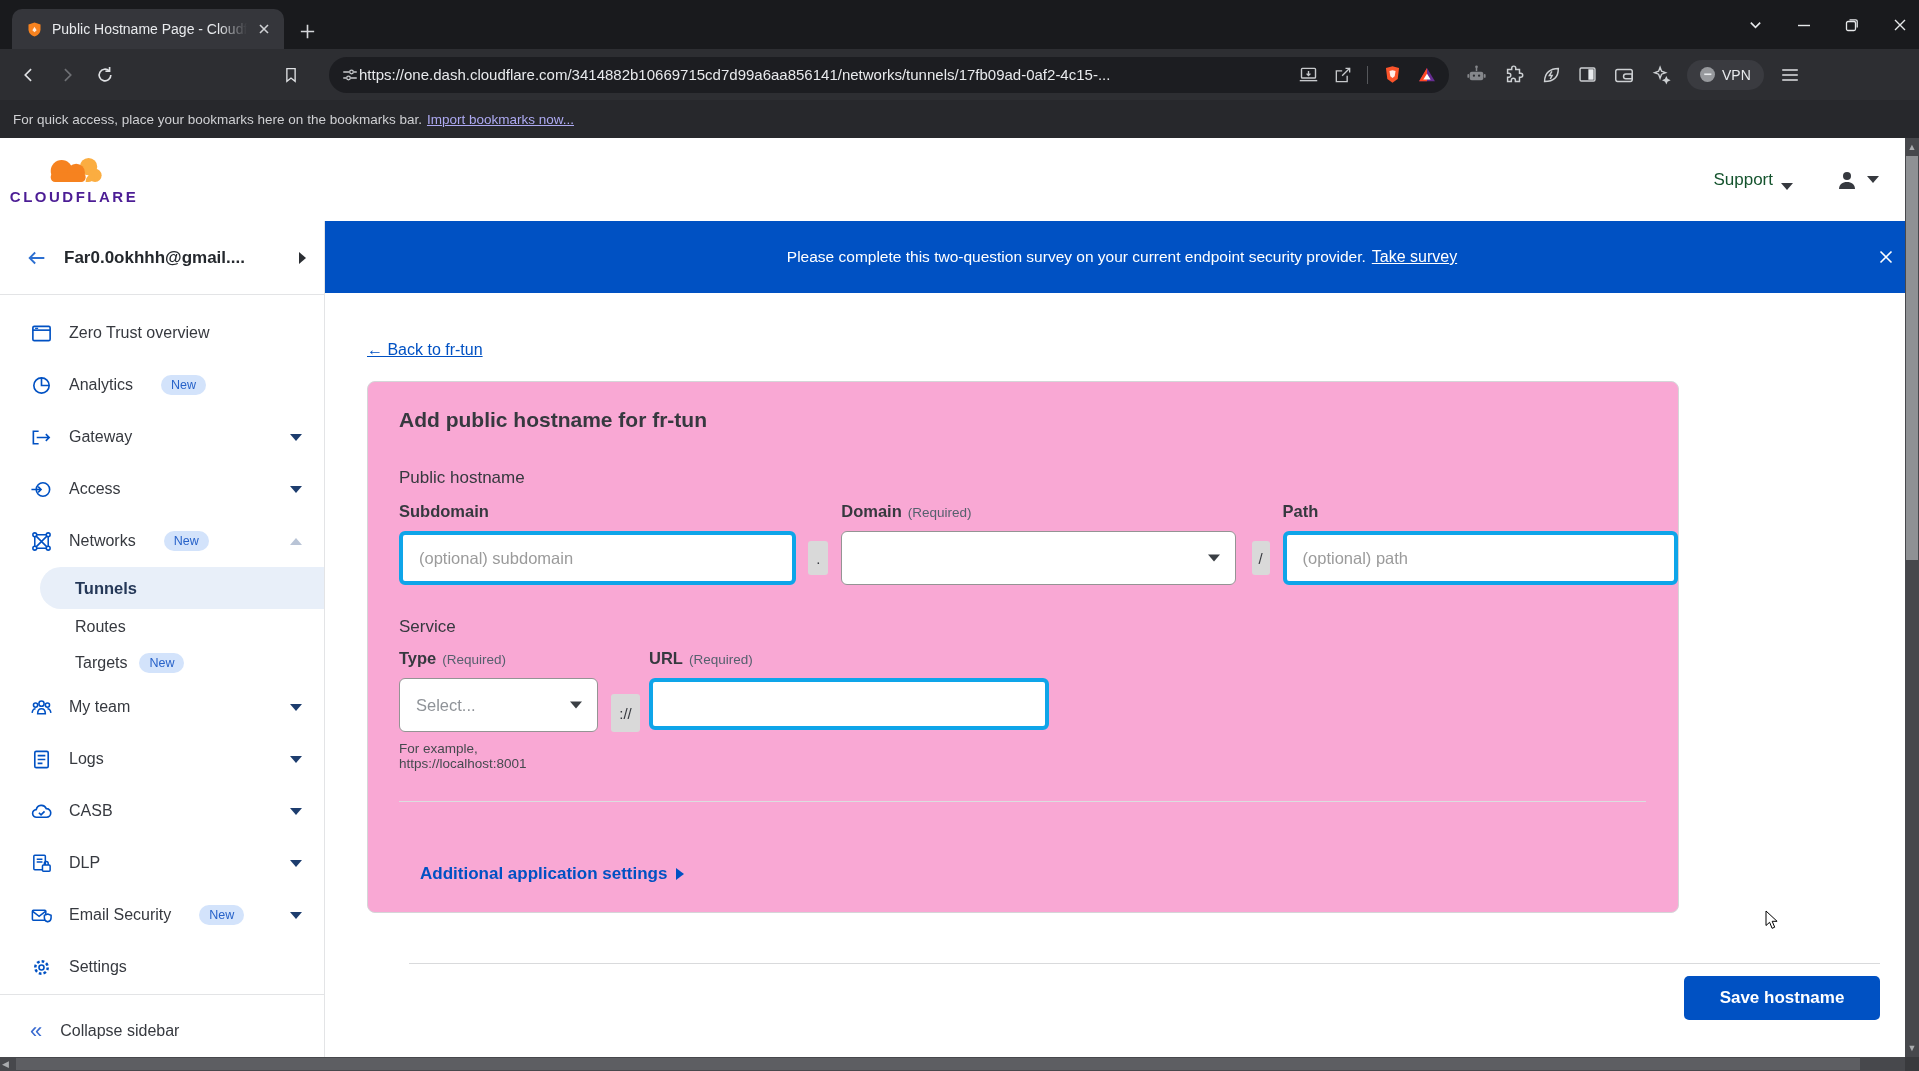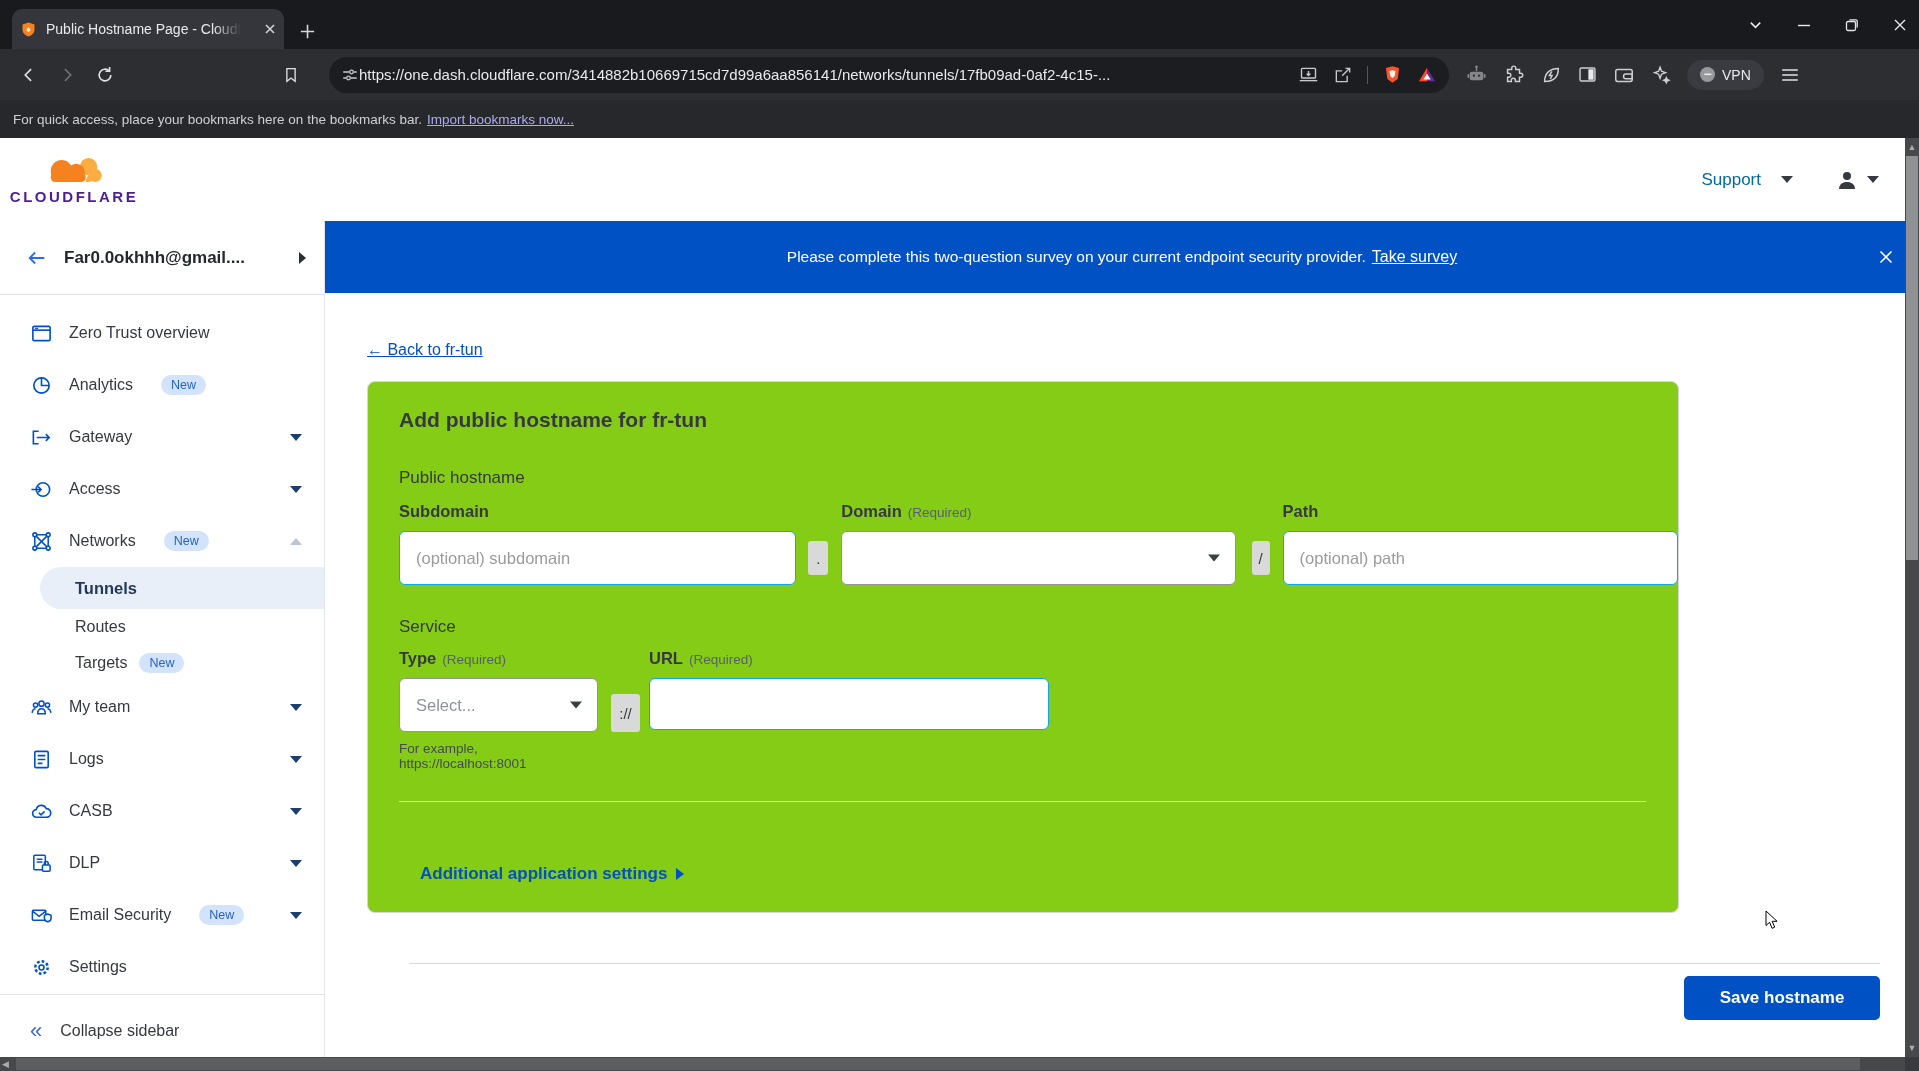--- a/index.html
+++ b/index.html
@@ -1,21 +1,21 @@
 <!DOCTYPE html>
 <html><head>
 <meta charset="utf-8">
 <style>
   * { margin:0; padding:0; box-sizing:border-box; }
   html,body { width:1919px; height:1071px; overflow:hidden; background:#fff;
               font-family:"Liberation Sans", sans-serif; }
   
   .tabbar { height:49px; background:#191a1d; display:flex; align-items:flex-end; position:relative; }
   .tab { width:272px; height:40px; margin-left:12px; background:#35363b; border-radius:10px 10px 0 0;
-         display:flex; align-items:center; padding:0 8px; position:relative; overflow:hidden; }
+         display:flex; align-items:center; padding:0 14px; position:relative; overflow:hidden; }
   .tab-title { color:#e8eaed; font-size:14px; white-space:nowrap; overflow:hidden; width:195px; margin-left:9px; position:relative; }
   .tab-title::after { content:""; position:absolute; right:0; top:0; bottom:0; width:28px;
                       background:linear-gradient(90deg, rgba(53,54,59,0), #35363b); }
   .tab-close { margin-left:auto; color:#cfd1d4; display:flex; align-items:center; }
   .newtab { margin-left:14px; margin-bottom:8px; color:#d4d6d9; }
   .wincontrols { position:absolute; right:12px; top:0; height:49px; display:flex; align-items:center; gap:34px; color:#e6e8ea; }
   .toolbar { height:51px; background:#2d2e32; display:flex; align-items:center; padding:0 10px; }
   .nav-ic { margin:0 9px; display:flex; align-items:center; }
   .urlbar { height:36px; background:#1c1d21; border-radius:18px; flex:0 0 1120px; margin-left:20px;
             display:flex; align-items:center; padding:0 12px; }
@@ -31,21 +31,21 @@
   .bookmarksbar { height:38px; background:#27282c; display:flex; align-items:center; padding:0 13px;
                   font-size:13.5px; color:#cfd0d3; gap:5px; }
   .bm-link { color:#aeaaf2; text-decoration:underline; }
   
   .page { position:relative; height:933px; background:#fff; overflow:hidden; }
   .cf-header { height:83px; display:flex; align-items:center; justify-content:space-between;
                padding:0 40px 0 20px; }
   .logo { display:flex; flex-direction:column; align-items:center; width:108px; }
   .logo-text { font-size:15px; font-weight:700; letter-spacing:2.5px; color:#4c1d95; margin-top:1px; }
   .hdr-right { display:flex; align-items:center; gap:42px; }
-  .support { display:flex; align-items:center; gap:20px; font-size:17px; color:#0369a1; }
+  .support { display:flex; align-items:flex-end; gap:8px; font-size:17px; color:#14532d; }
   .caret-down { width:0; height:0; border-left:6px solid transparent; border-right:6px solid transparent;
                 border-top:7px solid #36393f; }
   .avatar-grp { display:flex; align-items:center; gap:8px; }
   .page-body { display:flex; height:850px; }
   
   .sidebar { width:325px; flex:0 0 325px; border-right:1px solid #e3e4e6; position:relative; background:#fff; }
   .account-row { height:74px; display:flex; align-items:center; padding:0 18px 0 26px; border-bottom:1px solid #e3e4e6; gap:16px; }
   .account-email { font-size:17px; font-weight:700; color:#24282d; flex:1; white-space:nowrap; overflow:hidden; }
   .tri-right { width:0; height:0; border-top:6px solid transparent; border-bottom:6px solid transparent; border-left:7px solid #2b2e33; }
   .nav { margin-top:12px; }
@@ -64,27 +64,27 @@
   .collapse-label { font-size:16px; color:#36393f; }
   
   .main { flex:1; position:relative; overflow:hidden; }
   .banner { height:72px; background:#0051c3; display:flex; align-items:center; justify-content:center; position:relative; padding:0 70px; }
   .banner-text { color:#fff; font-size:15.5px; }
   .banner-link { color:#fff; text-decoration:underline; margin-left:6px; }
   .banner-close { position:absolute; right:25px; top:50%; transform:translateY(-50%); color:#fff; cursor:pointer; }
   .content { padding-left:42px; }
   .back-link { display:inline-block; margin-top:48px; font-size:16px; color:#0051c3; text-decoration:underline; cursor:pointer; }
   .page-title { margin-top:20px; font-size:33px; font-weight:600; color:#3a3e45; }
-  .card { margin-top:22px; width:1312px; height:532px; border:1px solid #d5d6d8; border-radius:8px; background:#84cc16; padding-top:26px; }
+  .card { margin-top:22px; width:1312px; height:532px; border:1px solid #d5d6d8; border-radius:8px; background:#f9a8d4; padding-top:26px; }
   .card-heading { margin-left:31px; font-size:21px; font-weight:700; color:#36393f; }
   .section-label { margin-left:31px; margin-top:36px; font-size:17px; color:#36393f; }
   .field-row { display:flex; margin-left:31px; margin-top:14px; }
   .field-col .flabel { font-size:16.5px; font-weight:700; color:#36393f; margin-bottom:10px; }
   .req { font-size:13.5px; font-weight:400; color:#56606e; margin-left:6px; }
-  .tinput { border:1px solid #0ea5e9; border-radius:6px; height:54px; font-size:16.5px; color:#36393f;
+  .tinput { border:4px solid #0ea5e9; border-radius:6px; height:54px; font-size:16.5px; color:#36393f;
             padding:0 16px; width:100%; outline:none; font-family:"Liberation Sans", sans-serif; background:#fff; }
   .tinput::placeholder { color:#9b9b9b; }
   .sepbox { background:#d9d9d9; color:#36393f; border-radius:3px; align-self:flex-end; display:flex;
             align-items:center; justify-content:center; font-size:15px; }
   .selectbox { border:1px solid #949494; border-radius:6px; height:54px; display:flex; align-items:center;
                padding:0 16px; cursor:pointer; position:relative; background:#fff; }
   .sel-placeholder { color:#8f9398; font-size:16.5px; }
   .sel-caret { position:absolute; right:15px; top:50%; transform:translateY(-50%); width:0; height:0;
                border-left:6px solid transparent; border-right:6px solid transparent; border-top:7px solid #3a3f44; }
   .helper { font-size:13.5px; color:#454a4f; margin-top:9px; }

